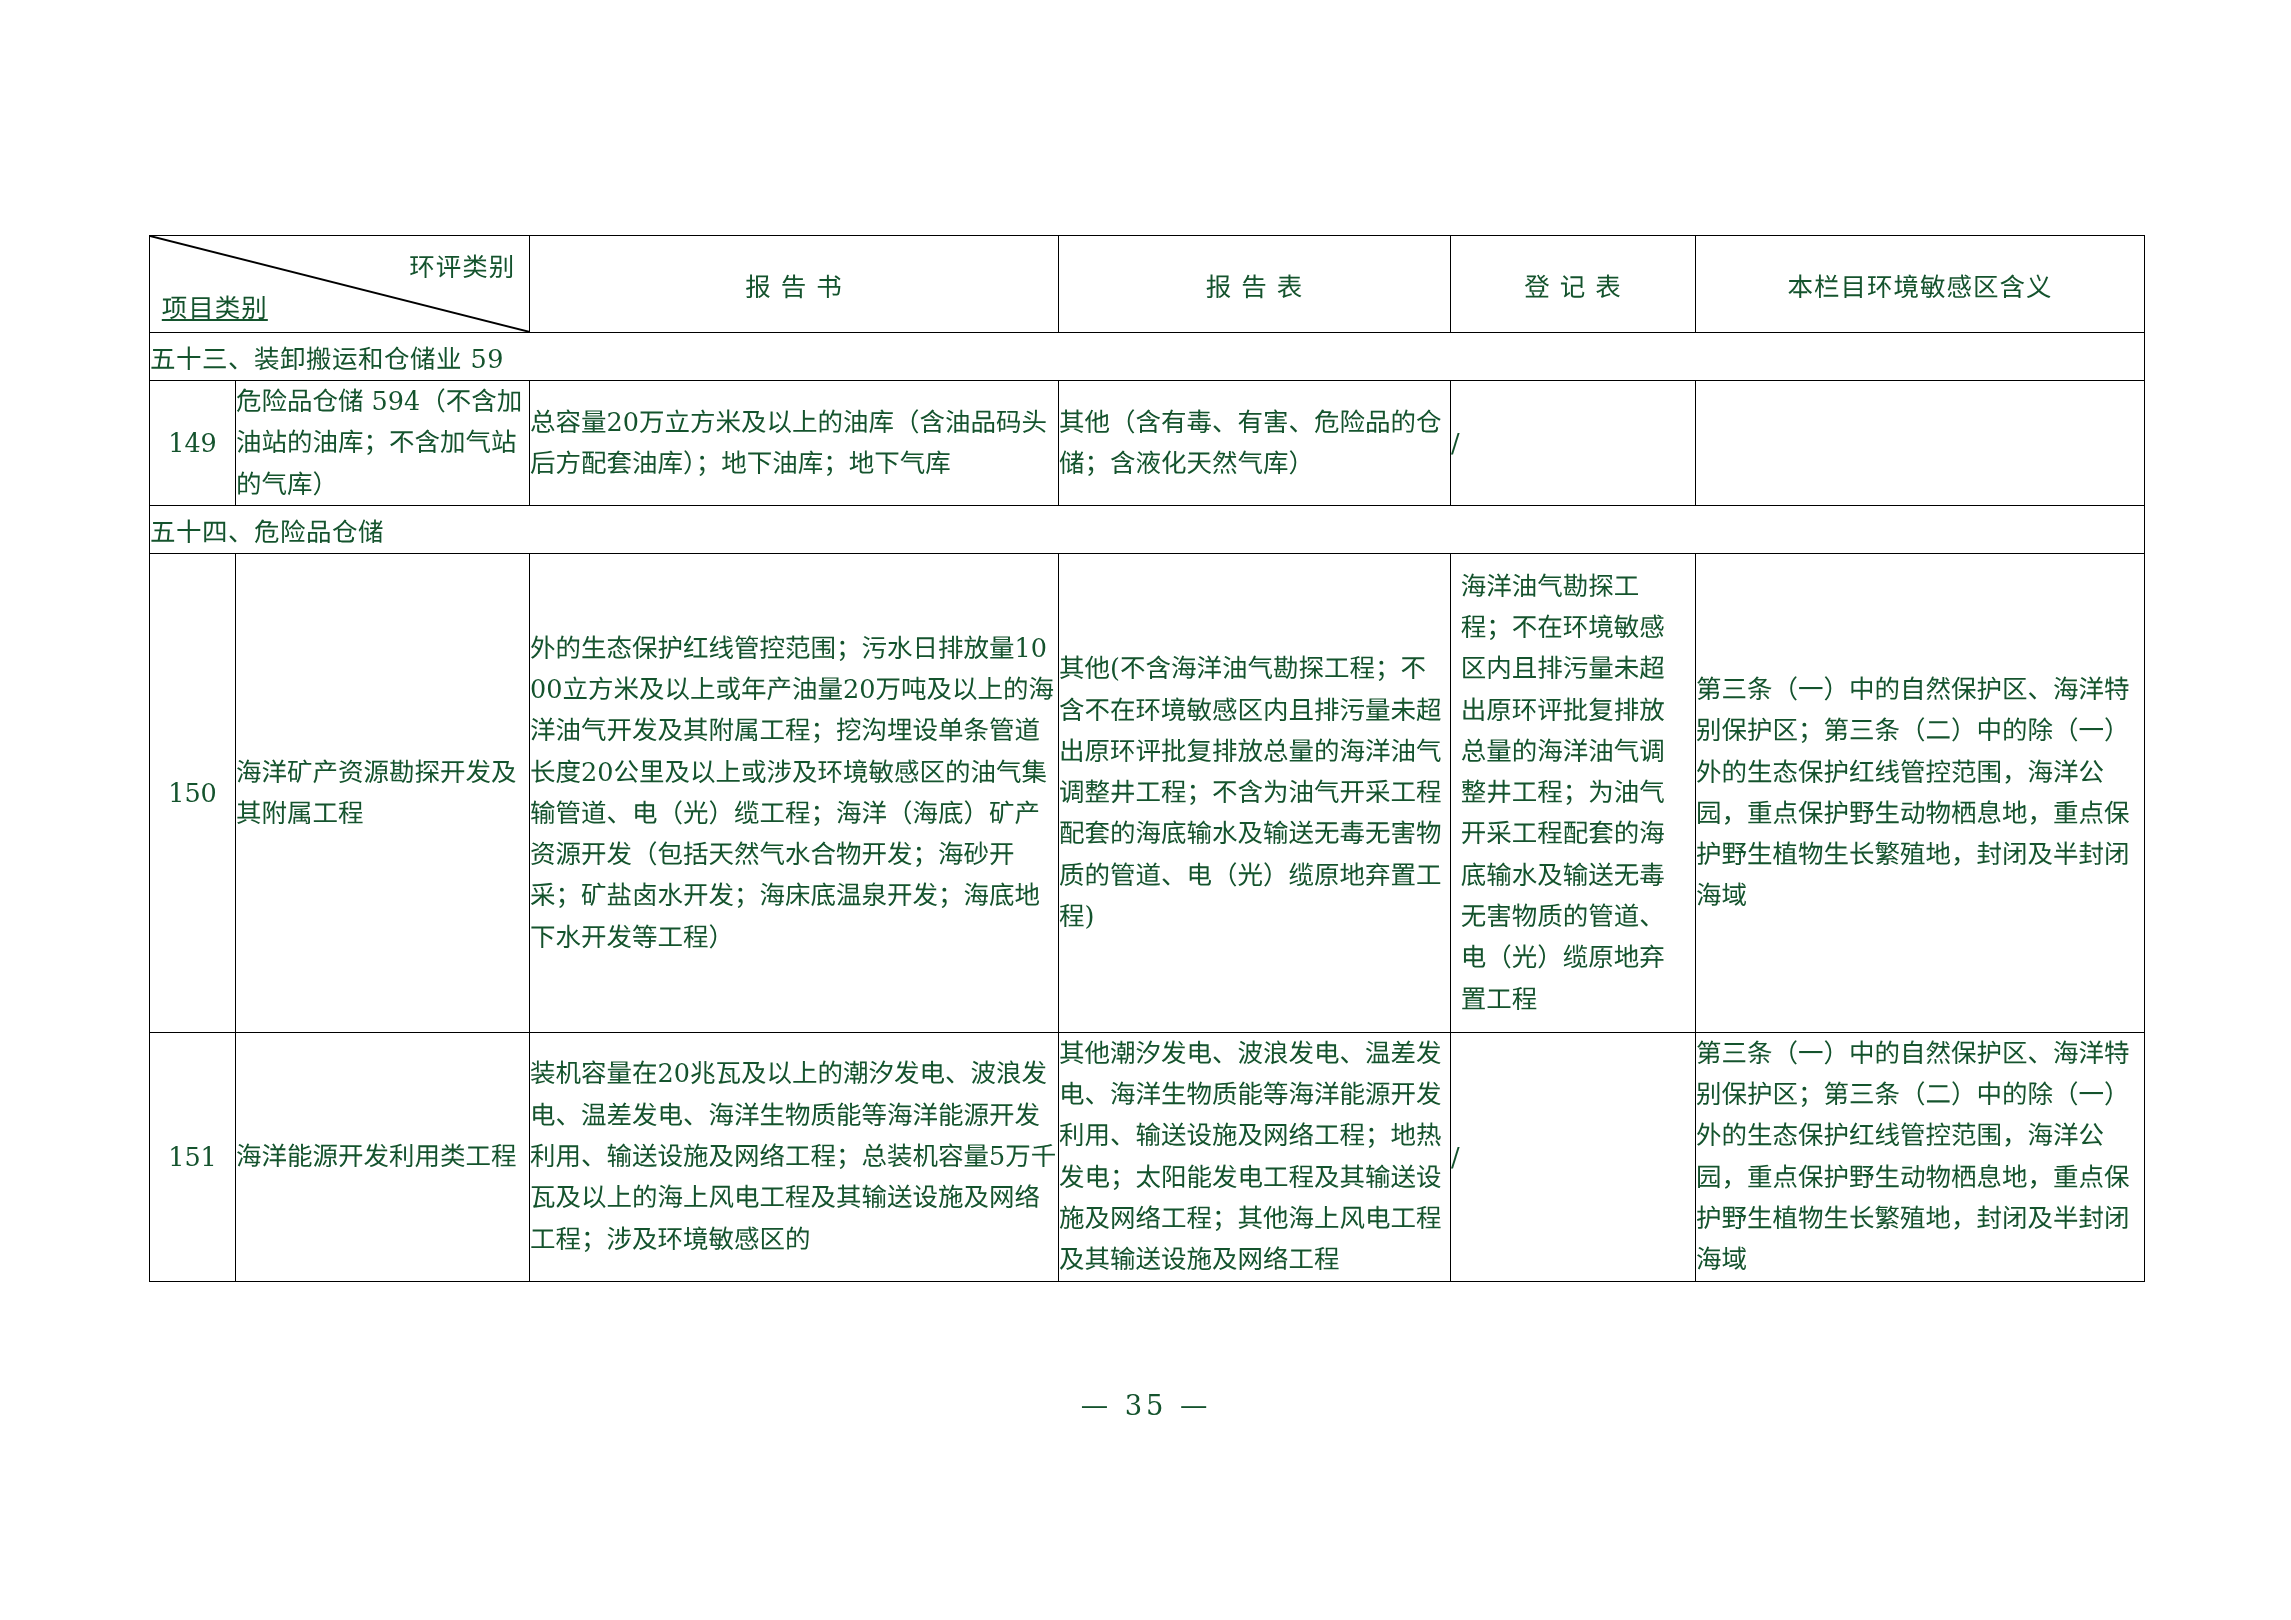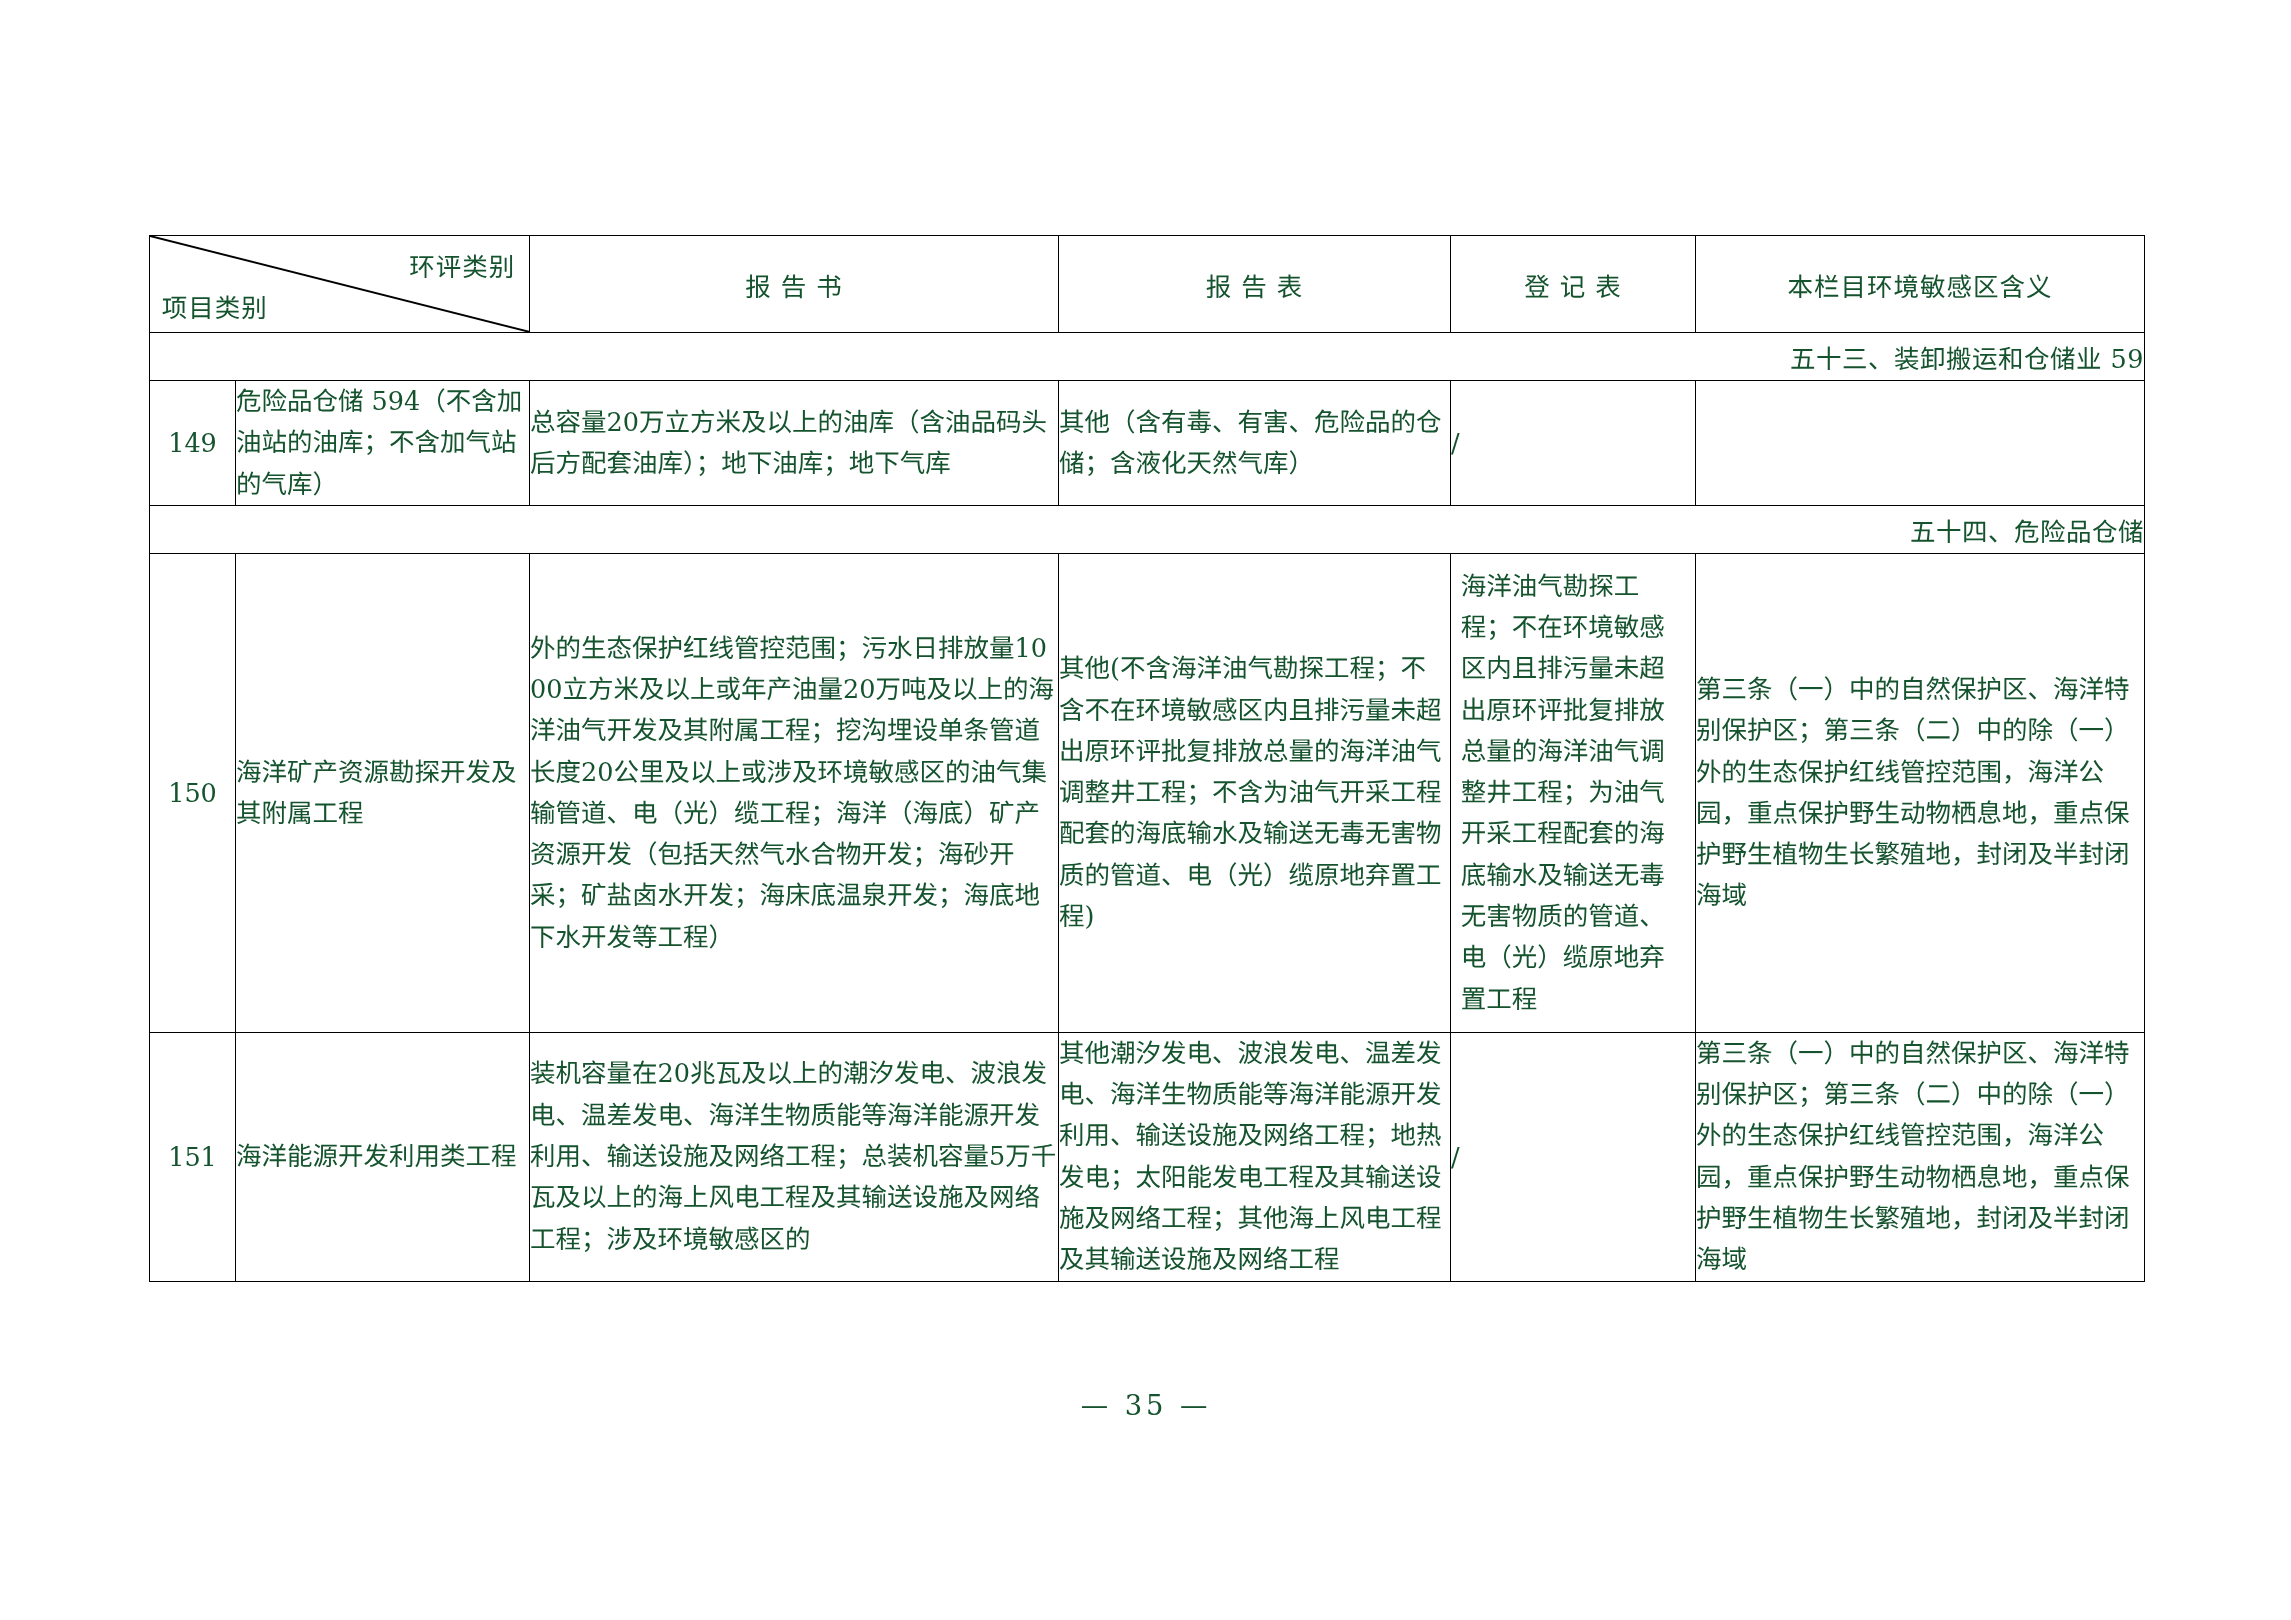--- a/index.html
+++ b/index.html
@@ -61,34 +61,35 @@
     letter-spacing: 1px;
     white-space: nowrap;
   }
   .hdr-corner .bottom-label {
     position: absolute;
     left: 11.8px;
     bottom: 7.8px;
     font-size: 25.5px;
     letter-spacing: 1px;
     white-space: nowrap;
+    text-decoration: underline;
   }
   .hdr-cell {
     text-align: center;
     font-size: 25.5px;
     letter-spacing: 1px;
     height: 96px;
   }
 
   
   .band {
     font-size: 25.5px;
     padding: 13.7px 0 13.7px 17.6px;
     letter-spacing: 0.5px;
-    text-align: right;
+    text-align: left;
     height: 47px;
   }
 
   
   .num {
     text-align: center;
     font-size: 25.5px;
   }
   .cell {
     font-size: 25.5px;

